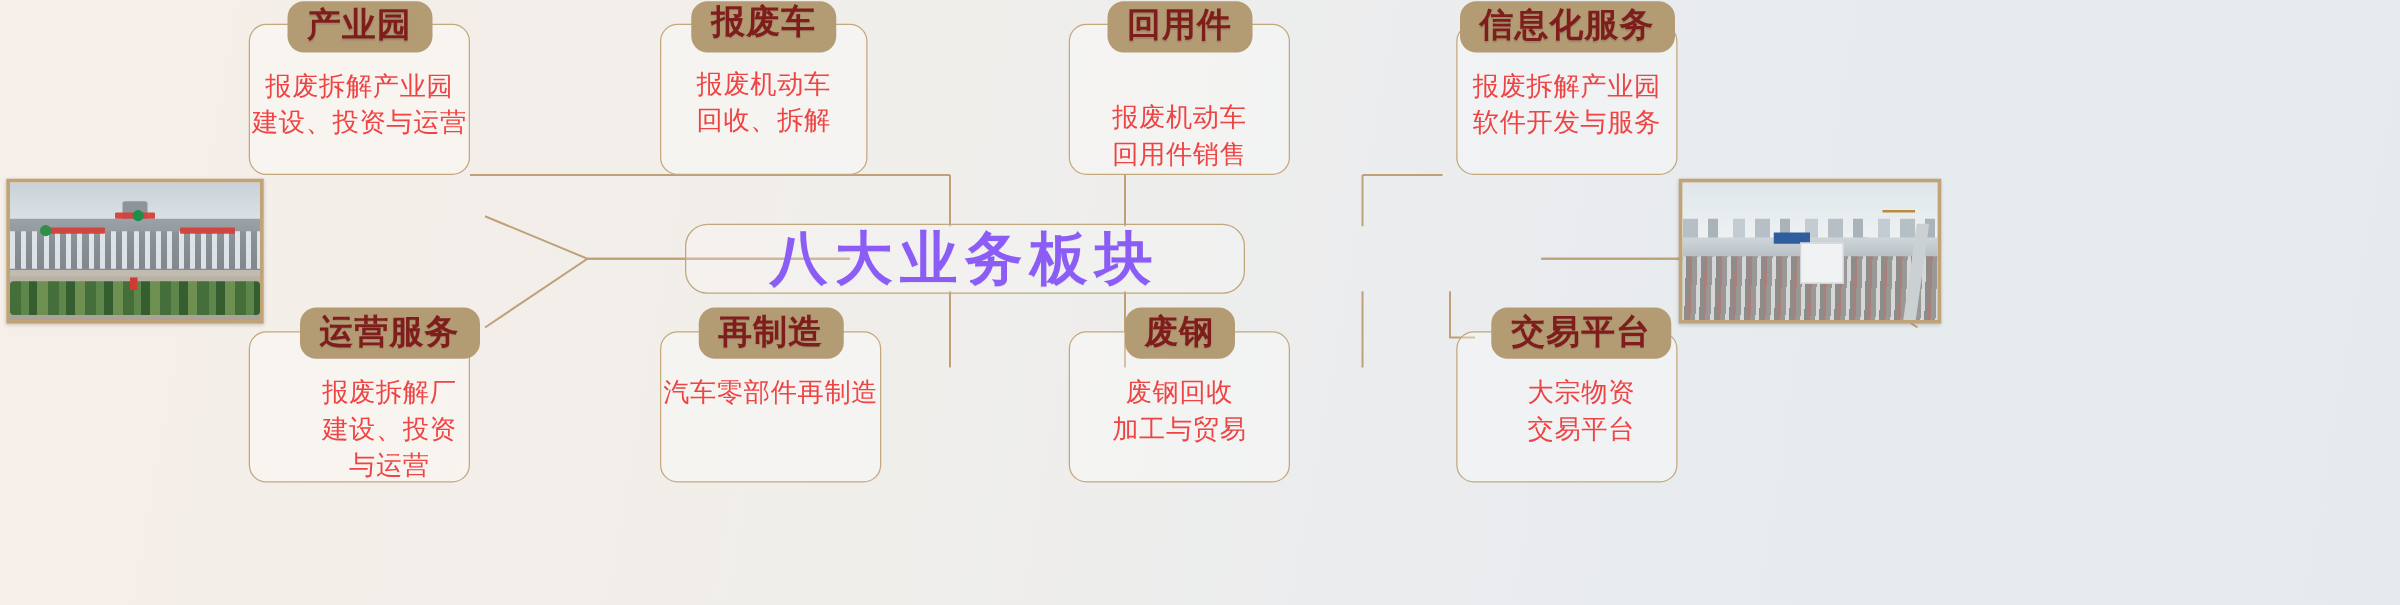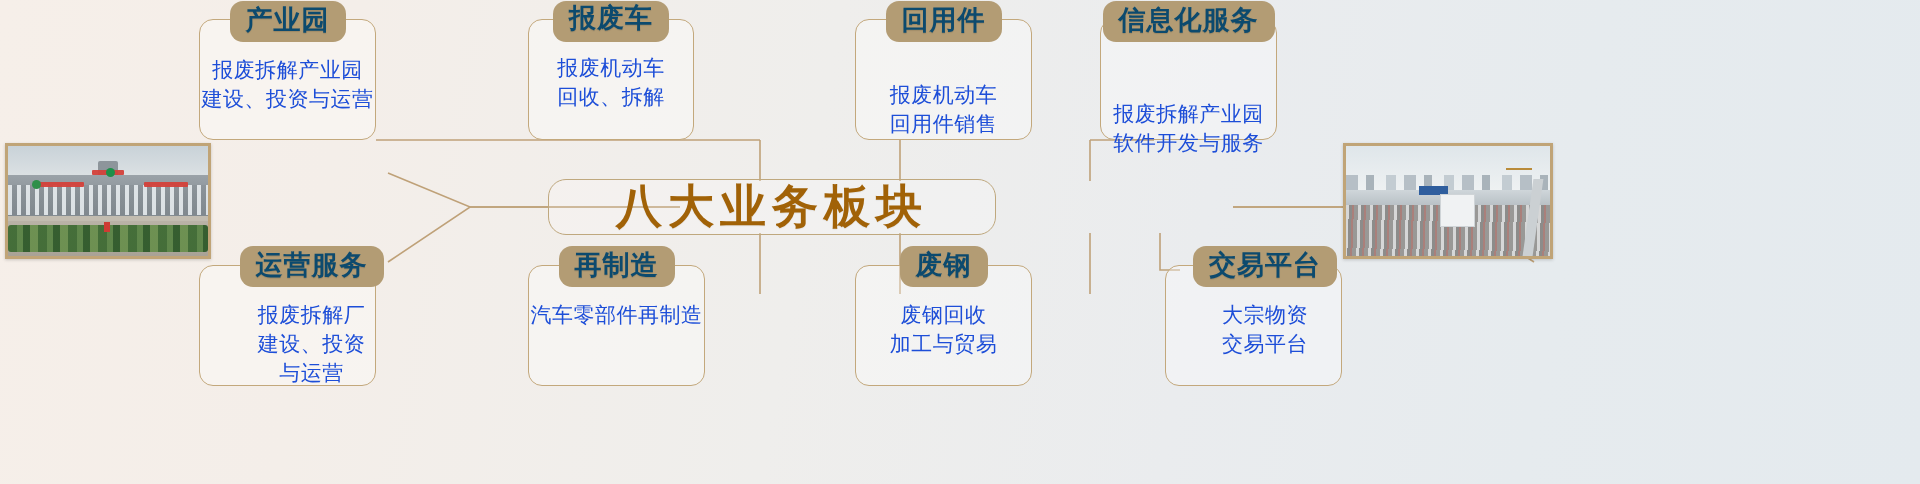--- a/index.html
+++ b/index.html
@@ -55,34 +55,34 @@
         rgba(175,60,55,.35) 6px 8px,rgba(120,125,130,.3) 8px 12px);}
   .photo-right .road{position:absolute;right:6%;top:30%;width:5%;height:70%;
       background:#cbd0d3;transform:skewX(-8deg);}
   .photo-right .crane{position:absolute;right:9%;top:20%;width:26px;height:2px;background:#b98b3a;}
 
   
   .card{position:absolute;box-sizing:border-box;
         border:1.5px solid #c3a87c;border-radius:14px;
         background:rgba(255,255,255,.34);
         display:flex;flex-direction:column;align-items:center;}
-  .pill{margin-top:-20px;background:#b39c74;color:#0c4a6e;border-radius:13px;
+  .pill{margin-top:-20px;background:#b39c74;color:#7f1d1d;border-radius:13px;
         padding:3px 16px 5px;font-size:27px;font-weight:bold;line-height:1.22;
         letter-spacing:1px;white-space:nowrap;
         text-shadow:0 1px 1px rgba(0,0,0,.12);}
-  .desc{margin-top:14px;text-align:center;color:#1d4ed8;font-size:21px;line-height:1.38;
+  .desc{margin-top:14px;text-align:center;color:#ef4444;font-size:21px;line-height:1.38;
         white-space:pre-line;letter-spacing:.5px;}
   .card.top .pill{margin-top:-19px;}
 
   
   #center{position:absolute;box-sizing:border-box;
     border:1.5px solid #bfa87e;border-radius:18px;
     background:rgba(255,255,255,.22);
     display:flex;align-items:center;justify-content:center;}
-  #center .title{color:#a16207;font-size:46px;font-weight:bold;letter-spacing:6px;
+  #center .title{color:#8b5cf6;font-size:46px;font-weight:bold;letter-spacing:6px;
     text-shadow:0 1px 1px rgba(0,0,0,.06);}
 </style>
 </head>
 <body>
 
 <div id="stage">
 
   <svg id="links" viewBox="0 0 1920 484">
     <g fill="none" stroke="#bfa178" stroke-width="1.6">
 
@@ -142,21 +142,21 @@
     <div class="desc">报废机动车
 回收、拆解</div>
   </div>
 
   <div class="card top" style="left:855px;top:19px;width:177px;height:121px;justify-content:space-between;">
     <div class="pill">回用件</div>
     <div class="desc">报废机动车
 回用件销售</div>
   </div>
 
-  <div class="card top" style="left:1100px;top:19px;width:177px;height:121px;gap:44px;">
+  <div class="card top" style="left:1165px;top:19px;width:177px;height:121px;">
     <div class="pill">信息化服务</div>
     <div class="desc">报废拆解产业园
 软件开发与服务</div>
   </div>
 
   <div id="center" style="left:548px;top:179px;width:448px;height:56px;">
     <div class="title">八大业务板块</div>
   </div>
 
   <div class="card bottom" style="left:199px;top:265px;width:177px;height:121px;padding-left:48px;">

